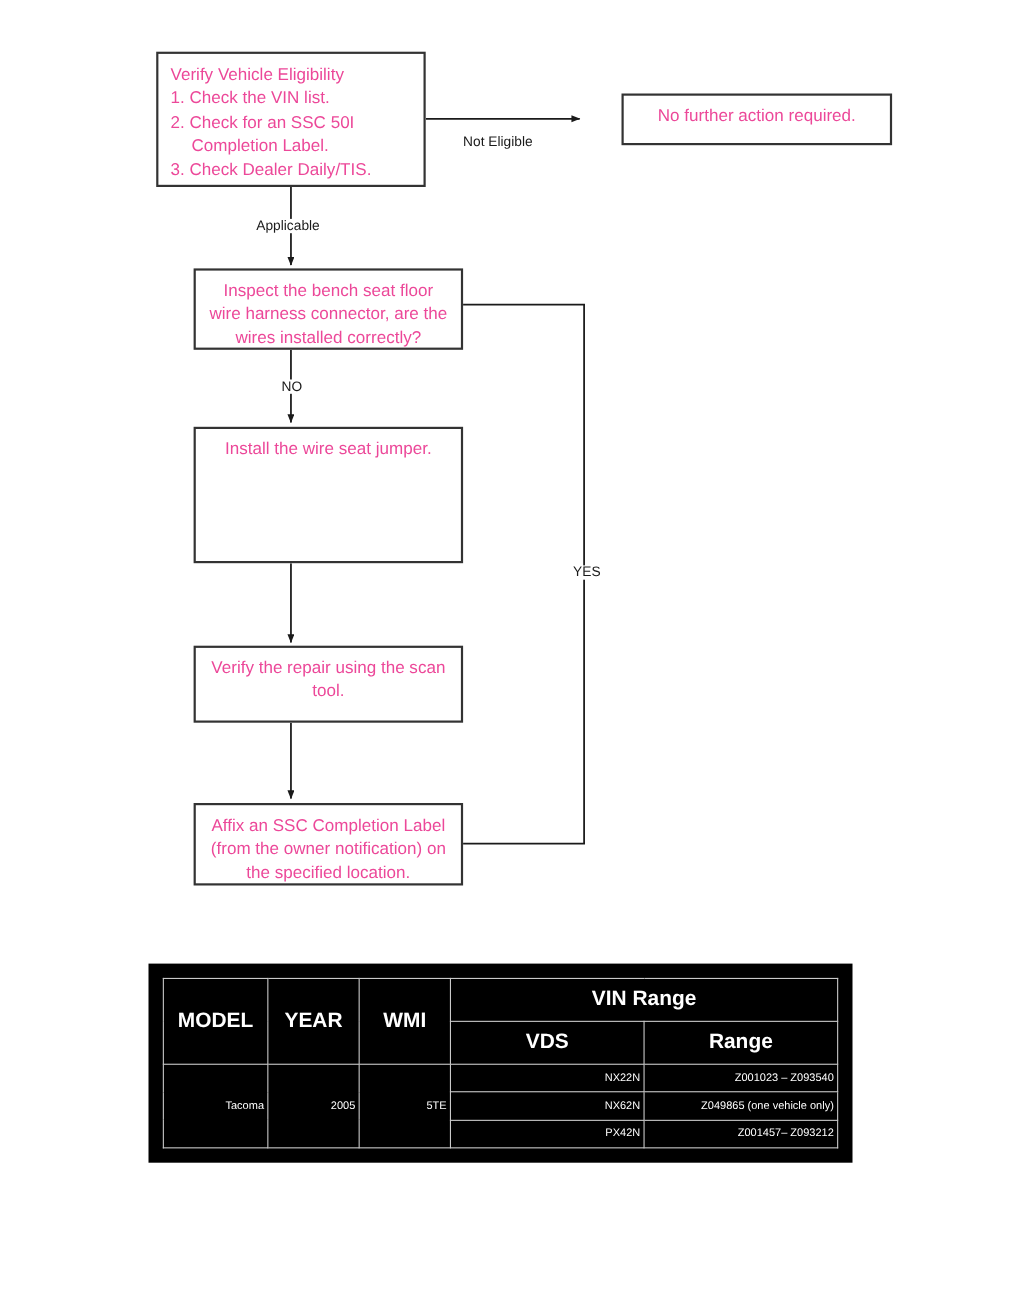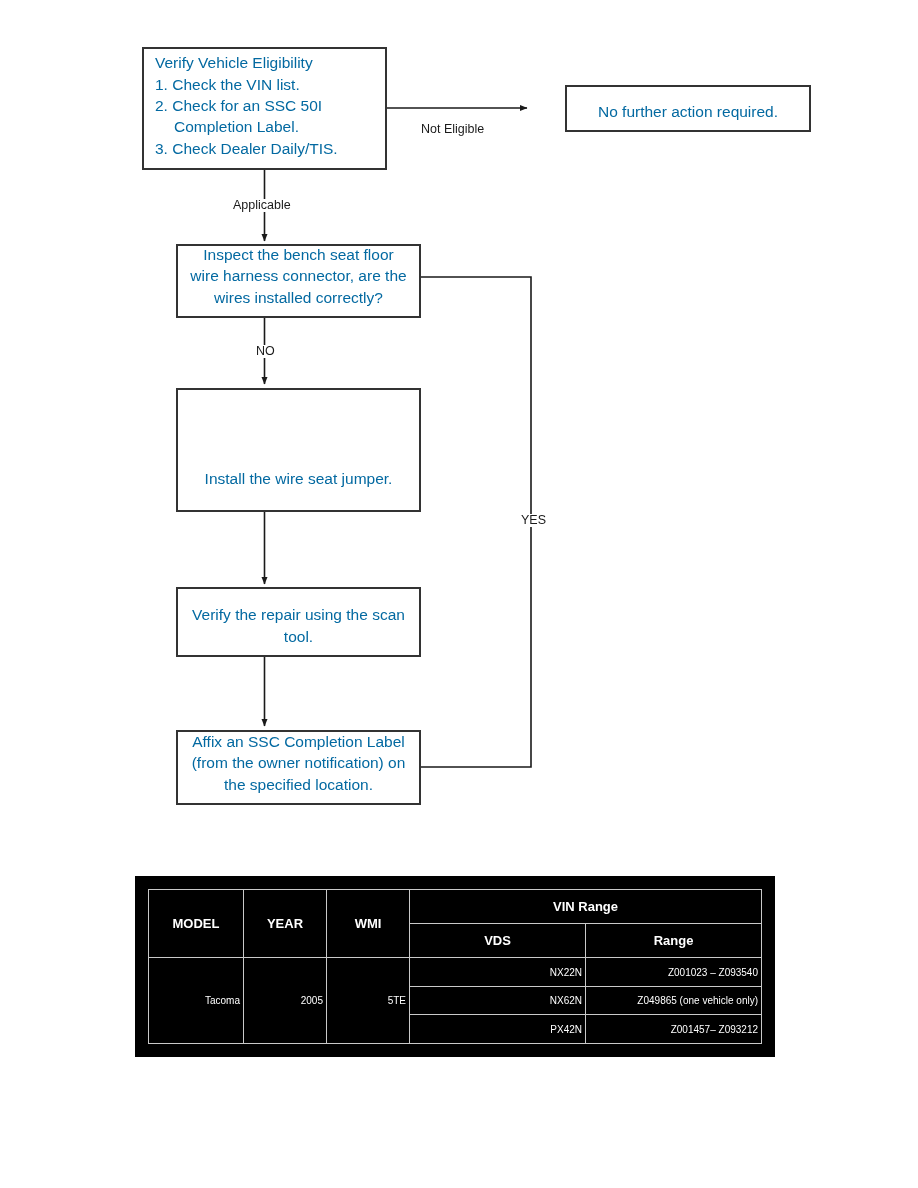--- a/index.html
+++ b/index.html
@@ -38,24 +38,24 @@
     height: 860px;
   }
 
   .node {
     position: absolute;
     box-sizing: border-box;
     border: 2px solid #333333;
     background: #ffffff;
     display: flex;
     flex-direction: column;
-    justify-content: flex-end;
+    justify-content: space-between;
     font-size: 15.5px;
     line-height: 1.38;
-    color: #0369a1;
+    color: #ec4899;
   }
 
   .node .ln { display: block; }
 
   .node-left-aligned {
     padding: 9px 0 9px 11px;
     text-align: left;
   }
   .node-centered {
     padding: 8px 10px;
@@ -105,21 +105,21 @@
   }
   table.vin td, table.vin th {
     border: 1px solid #c9c9c9;
     text-align: center;
     vertical-align: middle;
     padding: 4px 3px;
     font-weight: normal;
   }
   table.vin th {
     font-weight: bold;
-    font-size: 13px;
+    font-size: 19px;
     margin-top: 40px;
   }
   table.vin td.data {
     font-size: 10px;
     text-align: right;
   }
   .col-model { width: 88px; }
   .col-year  { width: 76px; }
   .col-wmi   { width: 76px; }
   .col-vds   { width: 130px; }

